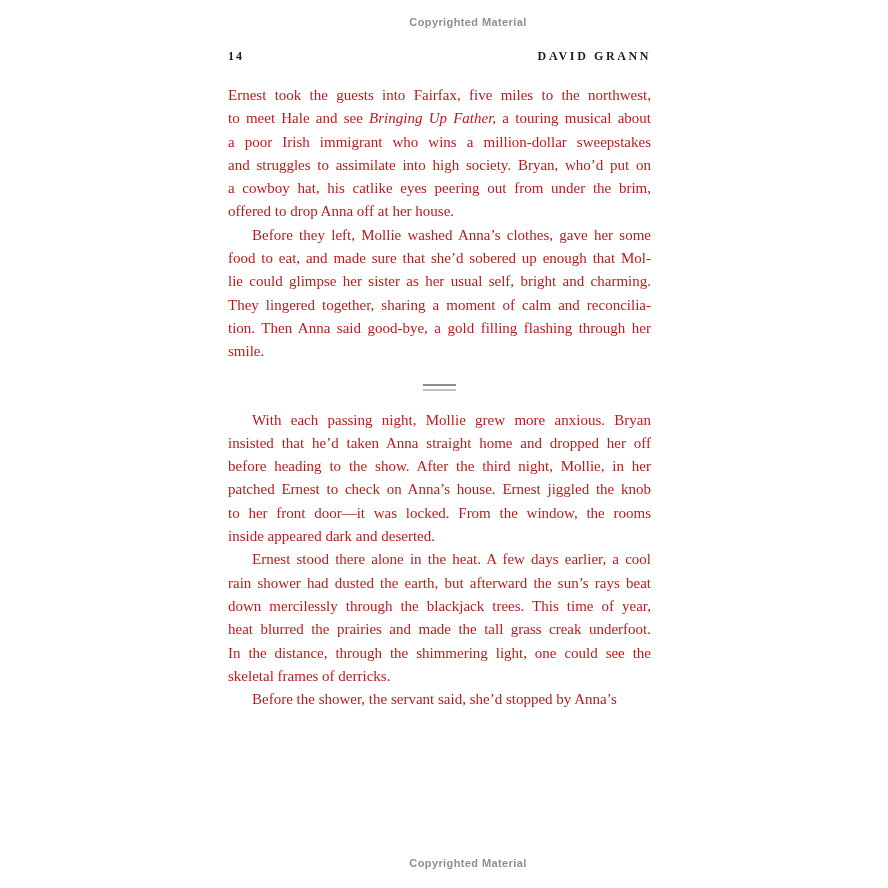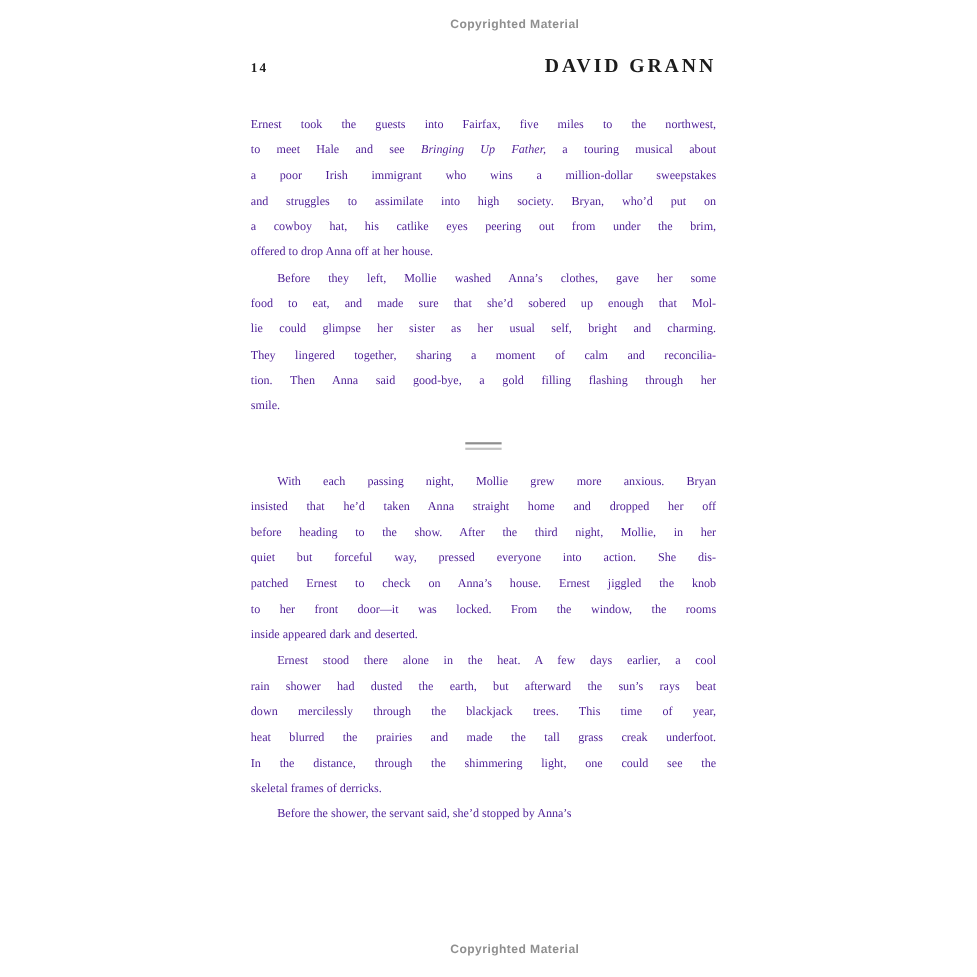--- a/index.html
+++ b/index.html
@@ -35,30 +35,30 @@
     justify-content: space-between;
     align-items: baseline;
     color: #1d1d1d;
   }
   .page-number {
     font-size: 12px;
     font-weight: 700;
     letter-spacing: 2px;
   }
   .running-head {
-    font-size: 18px;
+    font-size: 12px;
     font-weight: 700;
     letter-spacing: 2.6px;
   }
   .body-text {
     position: absolute;
-    left: 228px; top: 102px;
+    left: 228px; top: 84px;
     width: 423px;
-    color: #4c1d95;
-    font-size: 11px;
+    color: #b91c1c;
+    font-size: 15px;
   }
   .paragraph { margin: 0; }
   .line {
     line-height: 23.3px;
     height: 23.3px;
     text-align: justify;
     text-align-last: justify;
     -moz-text-align-last: justify;
   }
   .line.last {
@@ -101,21 +101,20 @@
         <div class="line"><span>lie could glimpse her sister as her usual self, bright and charming.</span></div>
         <div class="line"><span>They lingered together, sharing a moment of calm and reconcilia-</span></div>
         <div class="line"><span>tion. Then Anna said good-bye, a gold filling flashing through her</span></div>
         <div class="line last"><span>smile.</span></div>
       </div>
       <div class="section-break"></div>
       <div class="paragraph">
         <div class="line indent"><span>With each passing night, Mollie grew more anxious. Bryan</span></div>
         <div class="line"><span>insisted that he’d taken Anna straight home and dropped her off</span></div>
         <div class="line"><span>before heading to the show. After the third night, Mollie, in her</span></div>
-        <div class="line"><span>quiet but forceful way, pressed everyone into action. She dis-</span></div>
         <div class="line"><span>patched Ernest to check on Anna’s house. Ernest jiggled the knob</span></div>
         <div class="line"><span>to her front door—it was locked. From the window, the rooms</span></div>
         <div class="line last"><span>inside appeared dark and deserted.</span></div>
       </div>
       <div class="paragraph">
         <div class="line indent"><span>Ernest stood there alone in the heat. A few days earlier, a cool</span></div>
         <div class="line"><span>rain shower had dusted the earth, but afterward the sun’s rays beat</span></div>
         <div class="line"><span>down mercilessly through the blackjack trees. This time of year,</span></div>
         <div class="line"><span>heat blurred the prairies and made the tall grass creak underfoot.</span></div>
         <div class="line"><span>In the distance, through the shimmering light, one could see the</span></div>

